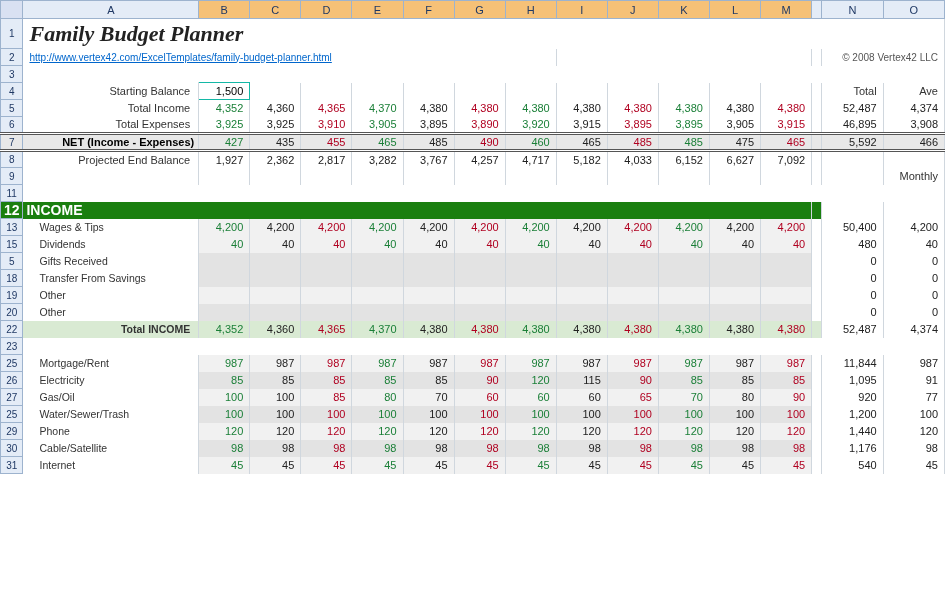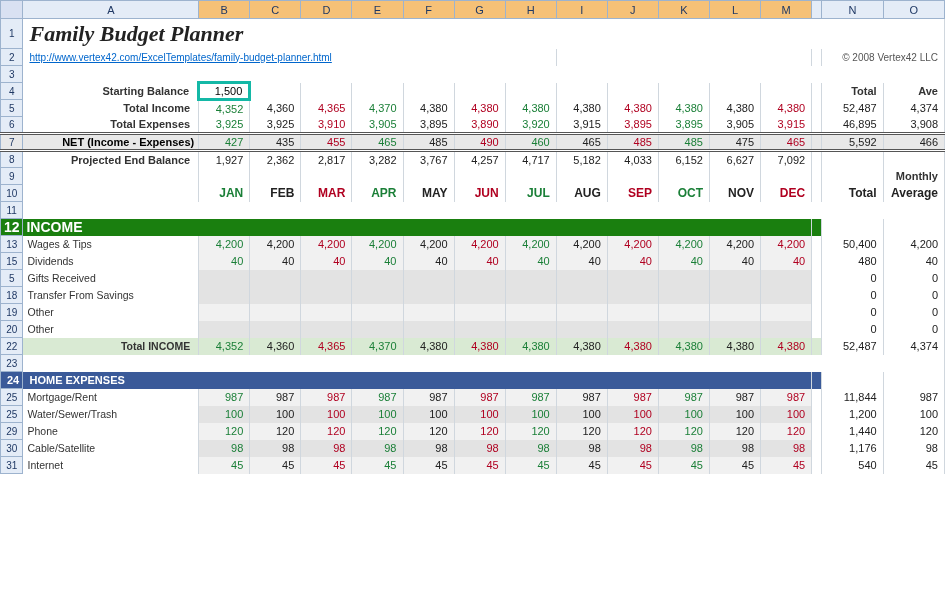--- a/index.html
+++ b/index.html
@@ -7,32 +7,32 @@
   .sheet { width: 945px; }
   table { border-collapse: collapse; table-layout: fixed; width: 100%; }
   td, th { padding: 0 4px; height: 17px; border-right: 1px solid #d0d7de; overflow: hidden; white-space: nowrap; }
   .colhdr { background: #e4ecf7; color: #1f3864; text-align: center; font-weight: normal; border: 1px solid #9db3ce; height: 18px; font-size: 11px; }
   .colhdr.sel { background: #f6c177; }
   .rowhdr { background: #e4ecf7; color: #1f3864; text-align: center; border: 1px solid #9db3ce; width: 22px; font-size: 10px; }
   .corner { background: #d9e1f2; border: 1px solid #9db3ce; width: 22px; }
   .title { font: italic bold 22px Georgia, serif; color: #222; padding-left: 6px; }
   .link { color: #0066cc; text-decoration: underline; font-size: 10px; padding-left: 6px; }
   .right-meta { text-align: right; color: #555; font-size: 10px; padding-right: 6px; }
-  .lbl-right { text-align: right; font-weight: bold; color: #333; padding-right: 8px; }
+  .lbl-right { text-align: right; font-weight: normal; color: #333; padding-right: 8px; }
   .num { text-align: right; padding-right: 6px; font-size: 11px; }
   .green { color: #1a7f37; }
   .red { color: #b00020; }
   .black { color: #222; }
-  .box { border: 3px solid #14b8a6; background: #fff; text-align: right; padding-right: 6px; }
+  .box { border: 1px solid #14b8a6; background: #fff; text-align: right; padding-right: 6px; }
   .net-row td { background: #e8e8e8; }
   .net-left { font-weight: bold; text-align: right; }
   .month-hdr { font-weight: bold; text-align: right; padding-right: 6px; font-size: 12px; }
   .section-green td { background: #1a7f0f; color: #fff; font-weight: bold; font-size: 14px; padding-left: 3px; }
   .section-blue td { background: #3a5a99; color: #fff; font-weight: bold; font-size: 11px; padding-left: 6px; }
-  .row-label { padding-left: 4px; color: #333; font-size: 10.5px; }
+  .row-label { padding-left: 16px; color: #333; font-size: 10.5px; }
   .bandA td.datacell { background: #f1f1f1; }
   .bandB td.datacell { background: #e3e3e3; }
   .total-income td.datacell { background: #d9ead3; }
   .total-income .row-label { text-align: right; font-weight: bold; padding-right: 8px; background:#d9ead3 }
   .dbl-top td { border-top: 3px double #555; }
 </style>
 </head>
 <body>
 
 <div class="sheet">
@@ -197,39 +197,20 @@
           <td></td>
           <td></td>
           <td></td>
           <td></td>
           <td></td>
           <td></td>
           <td></td>
           <td style="border-right:1px solid #d0d7de"></td>
           <td></td>
           <td class="num lbl-right">Monthly</td>
-        </tr>
-        <tr>
-          <td class="rowhdr">10</td>
-          <td></td>
-          <td class="month-hdr green">JAN</td>
-          <td class="month-hdr black">FEB</td>
-          <td class="month-hdr red">MAR</td>
-          <td class="month-hdr green">APR</td>
-          <td class="month-hdr black">MAY</td>
-          <td class="month-hdr red">JUN</td>
-          <td class="month-hdr green">JUL</td>
-          <td class="month-hdr black">AUG</td>
-          <td class="month-hdr red">SEP</td>
-          <td class="month-hdr green">OCT</td>
-          <td class="month-hdr black">NOV</td>
-          <td class="month-hdr red">DEC</td>
-          <td style="border-right:1px solid #d0d7de"></td>
-          <td class="month-hdr black">Total</td>
-          <td class="month-hdr black">Average</td>
         </tr>
         <tr>
           <td class="rowhdr">11</td>
           <td colspan="16" style="height: 8px;"></td>
         </tr>
         <tr class="section-green">
           <td class="rowhdr">12</td>
           <td colspan="13">INCOME</td>
           <td style="background:#1a7f0f"></td>
           <td style="background:#fff"></td>
@@ -365,47 +346,78 @@
           <td class="num datacell black">4,380</td>
           <td class="num datacell red">4,380</td>
           <td style="background:#d9ead3"></td>
           <td class="num black">52,487</td>
           <td class="num black">4,374</td>
         </tr>
         <tr>
           <td class="rowhdr">23</td>
           <td colspan="16" style="height: 8px;"></td>
         </tr>
-        <tr class="section-blue">
-          <td class="rowhdr">24</td>
-          <td colspan="13">HOME EXPENSES</td>
-          <td style="background:#3a5a99"></td>
-          <td style="background:#fff"></td>
-          <td style="background:#fff"></td>
-        </tr>
         <tr class="bandA">
           <td class="rowhdr">25</td>
           <td class="row-label">Mortgage/Rent</td>
           <td class="num datacell green">987</td>
           <td class="num datacell black">987</td>
           <td class="num datacell red">987</td>
           <td class="num datacell green">987</td>
           <td class="num datacell black">987</td>
           <td class="num datacell red">987</td>
           <td class="num datacell green">987</td>
           <td class="num datacell black">987</td>
           <td class="num datacell red">987</td>
           <td class="num datacell green">987</td>
           <td class="num datacell black">987</td>
           <td class="num datacell red">987</td>
           <td style="border-right:1px solid #d0d7de"></td>
           <td class="num black">11,844</td>
           <td class="num black">987</td>
         </tr>
         <tr class="bandB">
+          <td class="rowhdr">26</td>
+          <td class="row-label">Electricity</td>
+          <td class="num datacell green">85</td>
+          <td class="num datacell black">85</td>
+          <td class="num datacell red">85</td>
+          <td class="num datacell green">85</td>
+          <td class="num datacell black">85</td>
+          <td class="num datacell red">90</td>
+          <td class="num datacell green">120</td>
+          <td class="num datacell black">115</td>
+          <td class="num datacell red">90</td>
+          <td class="num datacell green">85</td>
+          <td class="num datacell black">85</td>
+          <td class="num datacell red">85</td>
+          <td style="border-right:1px solid #d0d7de"></td>
+          <td class="num black">1,095</td>
+          <td class="num black">91</td>
+        </tr>
+        <tr class="bandA">
+          <td class="rowhdr">27</td>
+          <td class="row-label">Gas/Oil</td>
+          <td class="num datacell green">100</td>
+          <td class="num datacell black">100</td>
+          <td class="num datacell red">85</td>
+          <td class="num datacell green">80</td>
+          <td class="num datacell black">70</td>
+          <td class="num datacell red">60</td>
+          <td class="num datacell green">60</td>
+          <td class="num datacell black">60</td>
+          <td class="num datacell red">65</td>
+          <td class="num datacell green">70</td>
+          <td class="num datacell black">80</td>
+          <td class="num datacell red">90</td>
+          <td style="border-right:1px solid #d0d7de"></td>
+          <td class="num black">920</td>
+          <td class="num black">77</td>
+        </tr>
+        <tr class="bandB">
           <td class="rowhdr">25</td>
           <td class="row-label">Water/Sewer/Trash</td>
           <td class="num datacell green">100</td>
           <td class="num datacell black">100</td>
           <td class="num datacell red">100</td>
           <td class="num datacell green">100</td>
           <td class="num datacell black">100</td>
           <td class="num datacell red">100</td>
           <td class="num datacell green">100</td>
           <td class="num datacell black">100</td>

